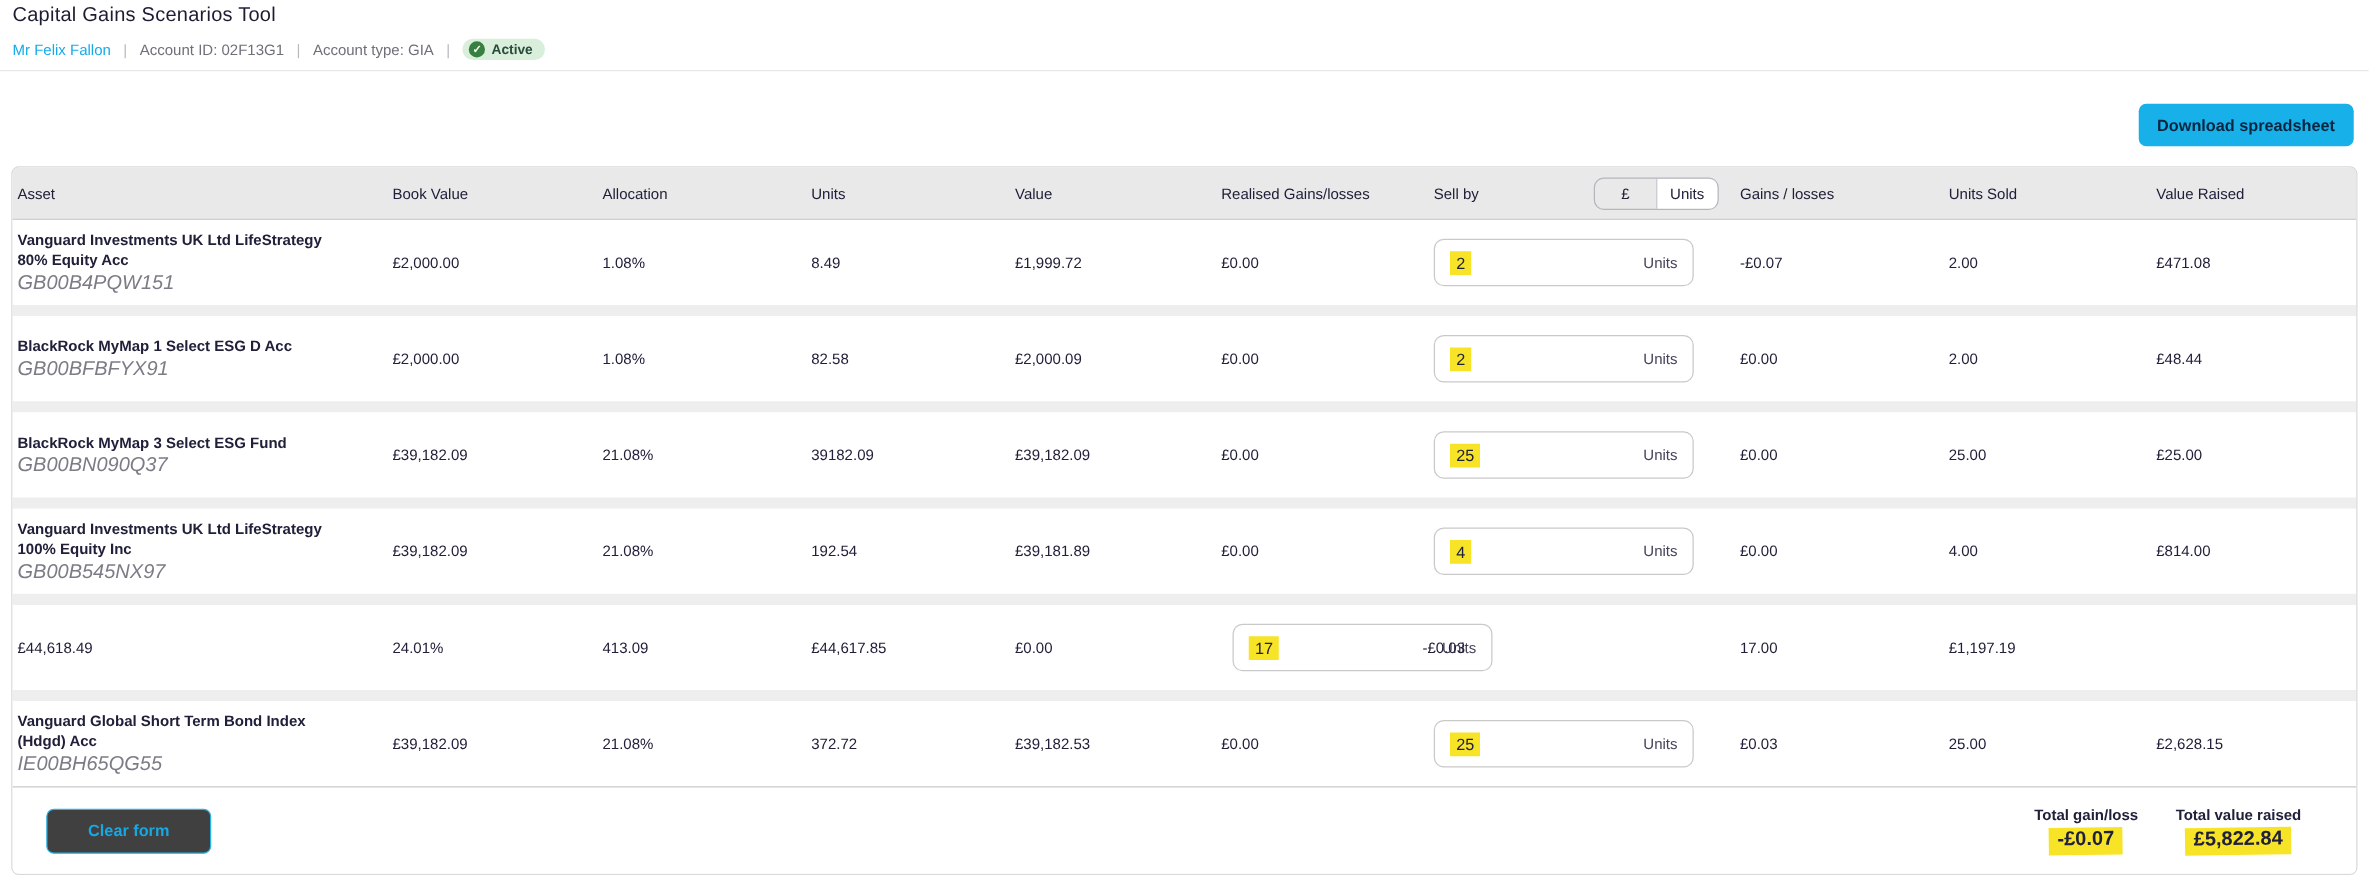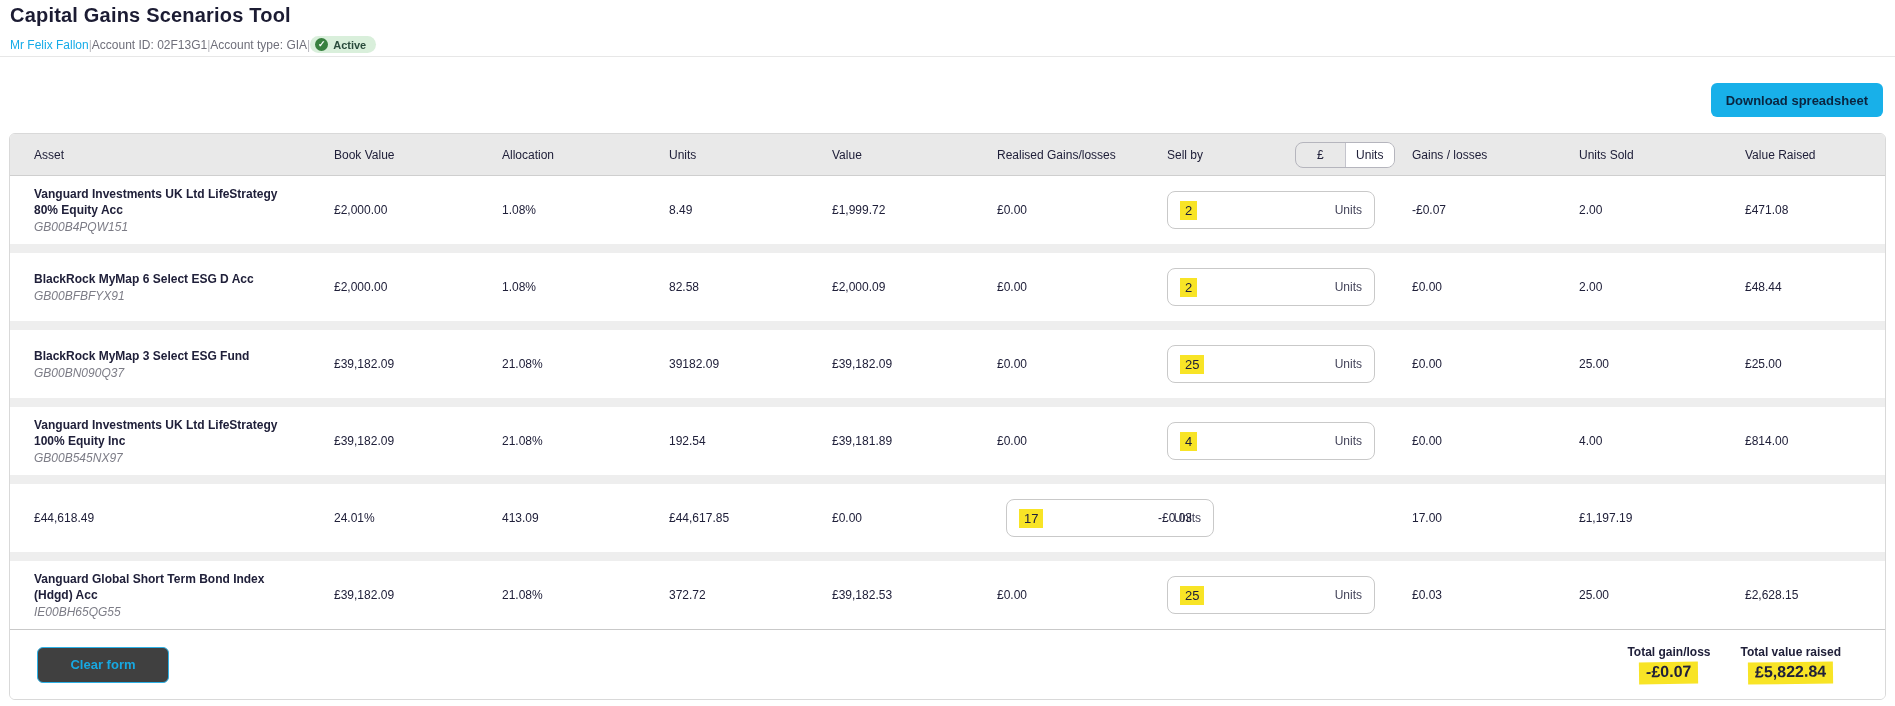--- a/index.html
+++ b/index.html
@@ -12,49 +12,49 @@
     --badge-dot:#38803f;
   }
   *{box-sizing:border-box;}
   html,body{margin:0;padding:0;}
   body{
     width:1895px;height:706px;background:#fff;overflow:hidden;
     font-family:"Liberation Sans", sans-serif;color:var(--ink);
   }
   
   .page-header{padding:4px 0 0 10px;height:57px;border-bottom:1px solid #e7e7e7;}
-  .page-title{margin:0;font-size:20px;font-weight:700;color:#1c1c33;letter-spacing:.2px;}
-  .meta{display:flex;align-items:center;gap:0;font-size:12px;color:var(--muted);margin-top:9px;}
+  .page-title{margin:0;font-size:16px;font-weight:400;color:#1c1c33;letter-spacing:.2px;}
+  .meta{display:flex;align-items:center;gap:10px;font-size:12px;color:var(--muted);margin-top:9px;}
   .meta a{color:#15abe8;text-decoration:none;cursor:pointer;}
   .meta .sep{color:#b9b9bf;}
   .badge{background:var(--badge-bg);color:var(--badge-ink);border-radius:10px;padding:2px 10px 2px 5px;
          display:inline-flex;align-items:center;gap:5px;font-size:11px;font-weight:700;}
   .badge-dot{width:13px;height:13px;border-radius:50%;background:var(--badge-dot);color:#fff;
              font-size:9px;line-height:13px;display:inline-flex;align-items:center;justify-content:center;}
   
   .toolbar{display:flex;justify-content:flex-end;padding:26px 12px 16px 12px;}
   .btn-download{background:var(--accent);color:#0a2540;font-weight:700;font-size:13px;border:none;
                 border-radius:6px;height:34px;padding:0 15px;cursor:pointer;
                 font-family:"Liberation Sans", sans-serif;}
   
   .table-wrap{margin:0 9px;border:1px solid #d9d9d9;border-radius:6px;overflow:hidden;}
-  .grid-row{display:grid;align-items:center;padding-left:24px;
+  .grid-row{display:grid;align-items:center;padding-left:4px;
     grid-template-columns:300px 168px 167px 163px 165px 161px 254px 167px 166px minmax(0,1fr);}
   .thead{background:#e9e9e9;height:42px;border-bottom:1px solid #cfcfcf;font-size:12px;color:var(--ink);}
   .thead .cell{white-space:nowrap;}
   .sellby-head{display:flex;align-items:center;justify-content:space-between;padding-left:9px;}
   .toggle{width:100px;height:26px;border:1px solid #b5b5bd;border-radius:8px;display:flex;
           overflow:hidden;margin-right:17px;background:transparent;cursor:pointer;}
   .toggle .seg{flex:1;display:flex;align-items:center;justify-content:center;font-size:12px;color:var(--ink);}
   .toggle .seg.inactive{background:transparent;border-right:1px solid #c4c4cc;}
   .toggle .seg.active{background:#fff;font-weight:400;}
   .row{height:68px;background:#fff;font-size:12px;}
   .rowsep{height:9px;background:#eeeeee;}
   .asset-name{font-weight:700;font-size:12px;color:var(--ink);line-height:1.35;padding-right:40px;}
-  .isin{font-style:italic;color:#7c7c86;margin-top:2px;font-size:12px;}
+  .isin{font-style:italic;color:#7c7c86;margin-top:2px;font-size:16px;}
   .num{font-size:12px;color:var(--ink);white-space:nowrap;}
   .sell-input{margin-left:9px;width:208px;height:38px;border:1px solid #c9c9c9;border-radius:8px;
               background:#fff;display:flex;align-items:center;justify-content:space-between;
               padding:0 12px;cursor:text;}
   .hl{background:var(--yellow);padding:2px 5px;font-size:13px;color:var(--ink);}
   .unit-inside{color:#44445a;font-size:12px;}
   
   .tfoot{height:70px;border-top:1px solid #c9c9c9;background:#fff;display:flex;align-items:center;
          justify-content:space-between;padding:0 44px 0 27px;}
   .btn-clear{width:132px;height:36px;border:1.5px solid #2cb1e6;color:#17a8e2;background:#404040;
@@ -126,21 +126,21 @@
             <span class="unit-inside">Units</span>
           </div>
         </div>
         <div class="num">-£0.07</div>
         <div class="num">2.00</div>
         <div class="num">£471.08</div>
       </div>
       <div class="rowsep"></div>
       <div class="grid-row row">
         <div class="cell">
-          <div class="asset-name">BlackRock MyMap 6 Select ESG D Acc</div>
+          <div class="asset-name">BlackRock MyMap 1 Select ESG D Acc</div>
           <div class="isin">GB00BFBFYX91</div>
         </div>
         <div class="num">£2,000.00</div>
         <div class="num">1.08%</div>
         <div class="num">82.58</div>
         <div class="num">£2,000.09</div>
         <div class="num">£0.00</div>
         <div class="cell">
           <div class="sell-input" role="textbox">
             <span class="hl">2</span>

